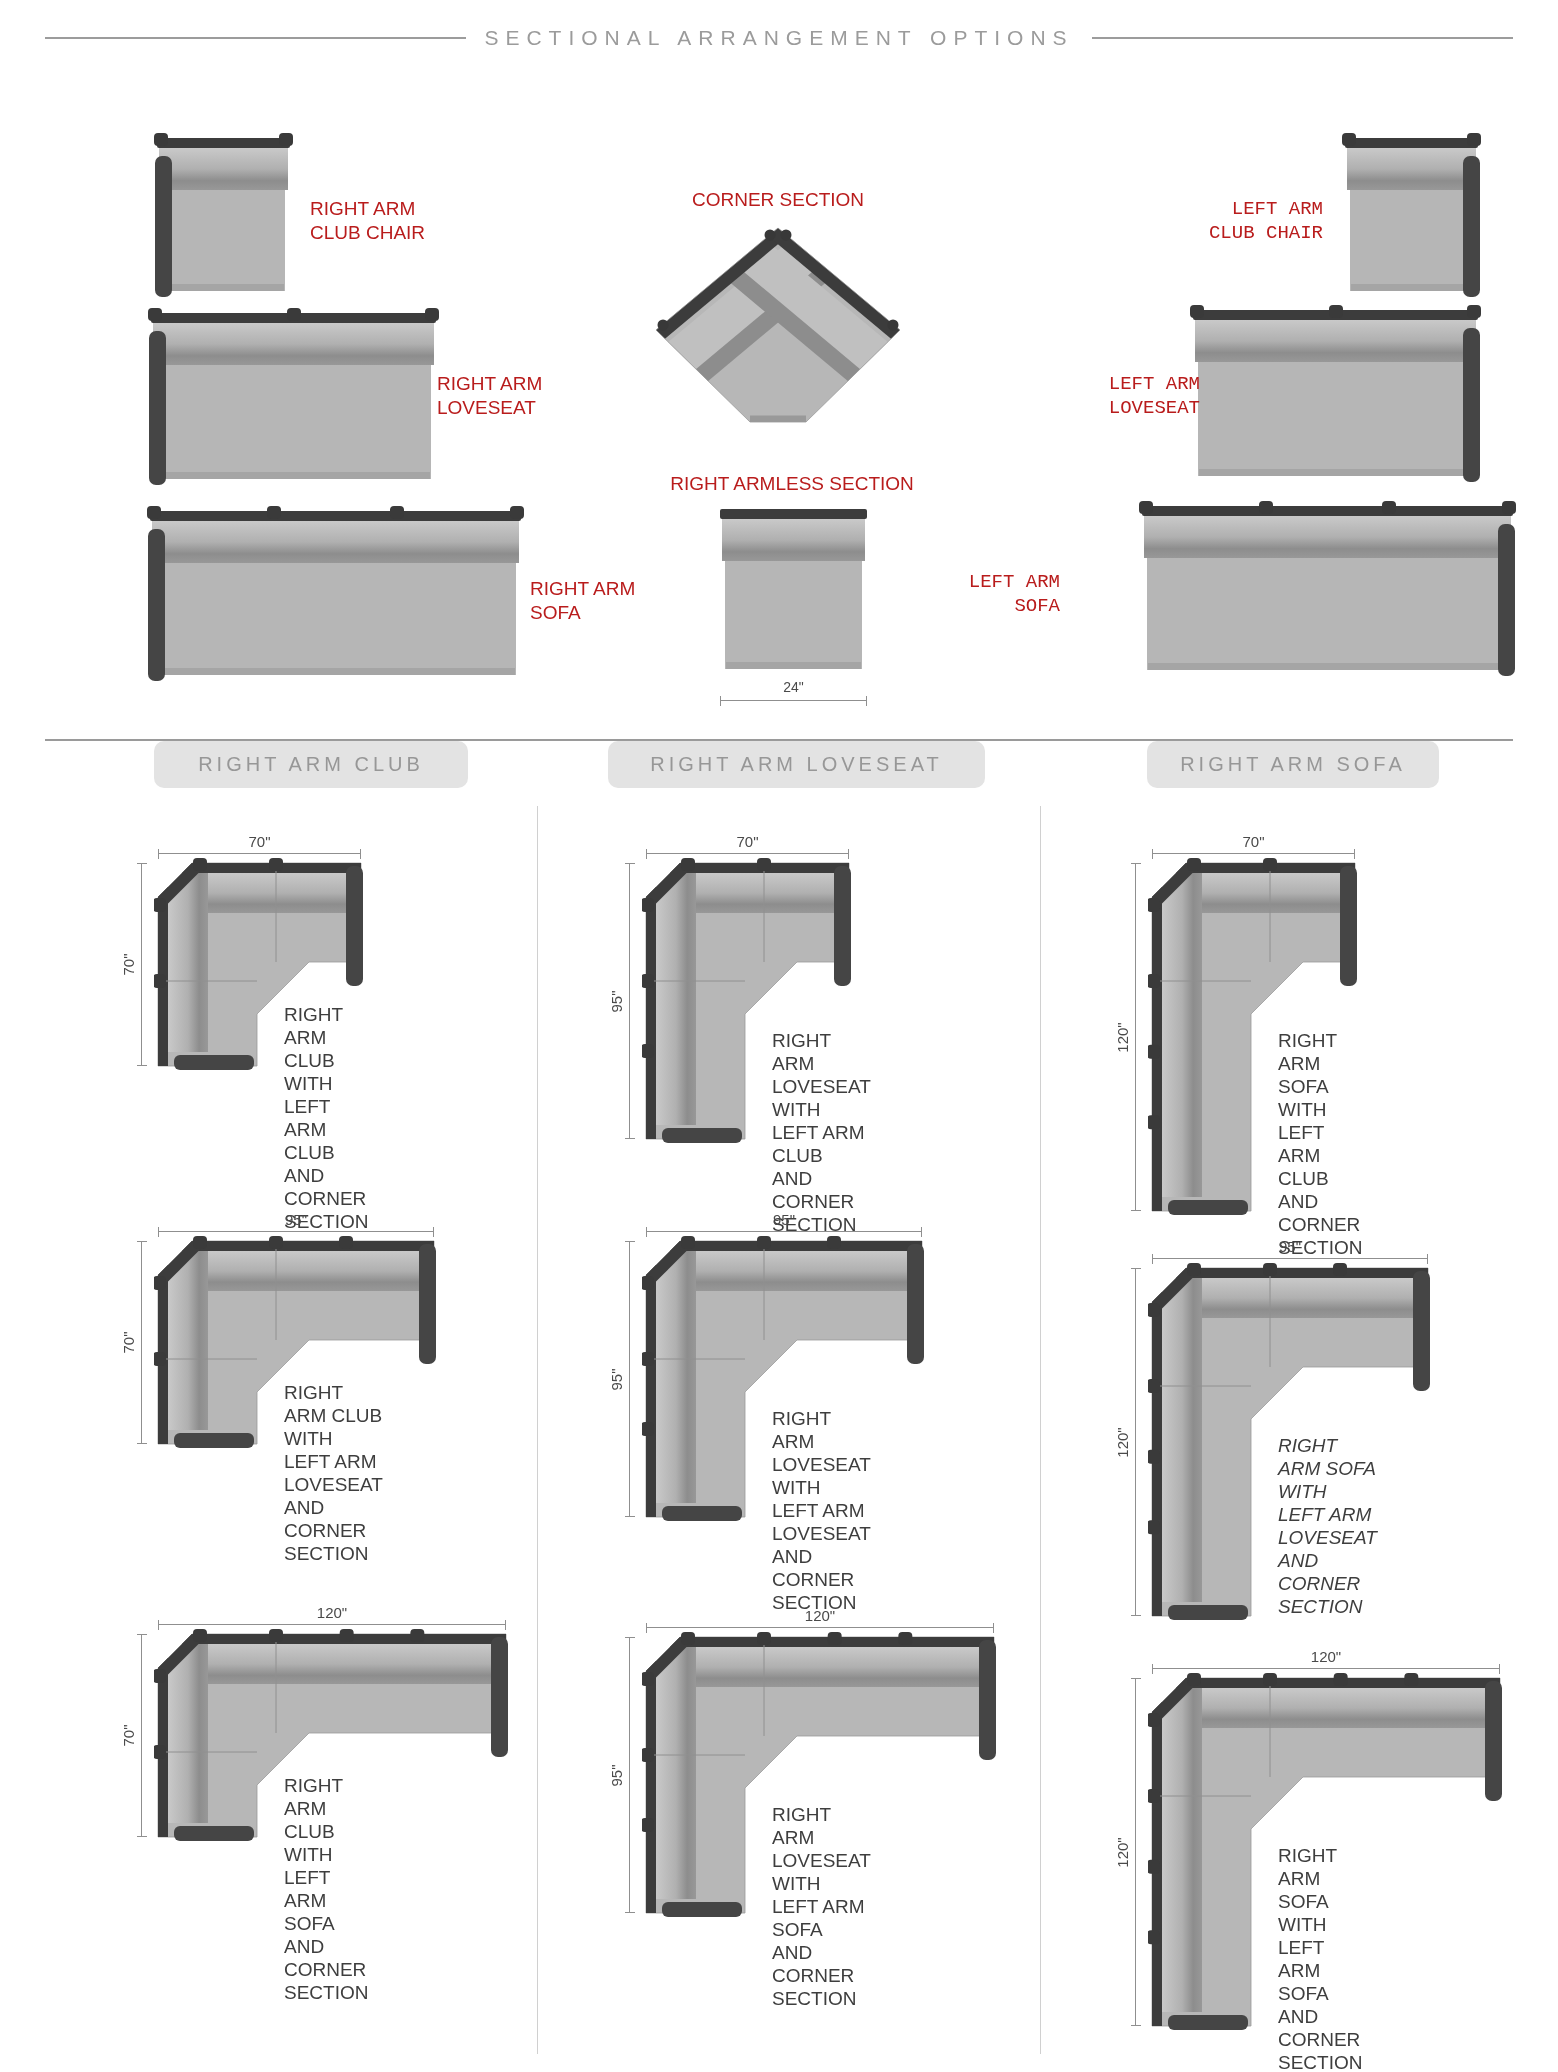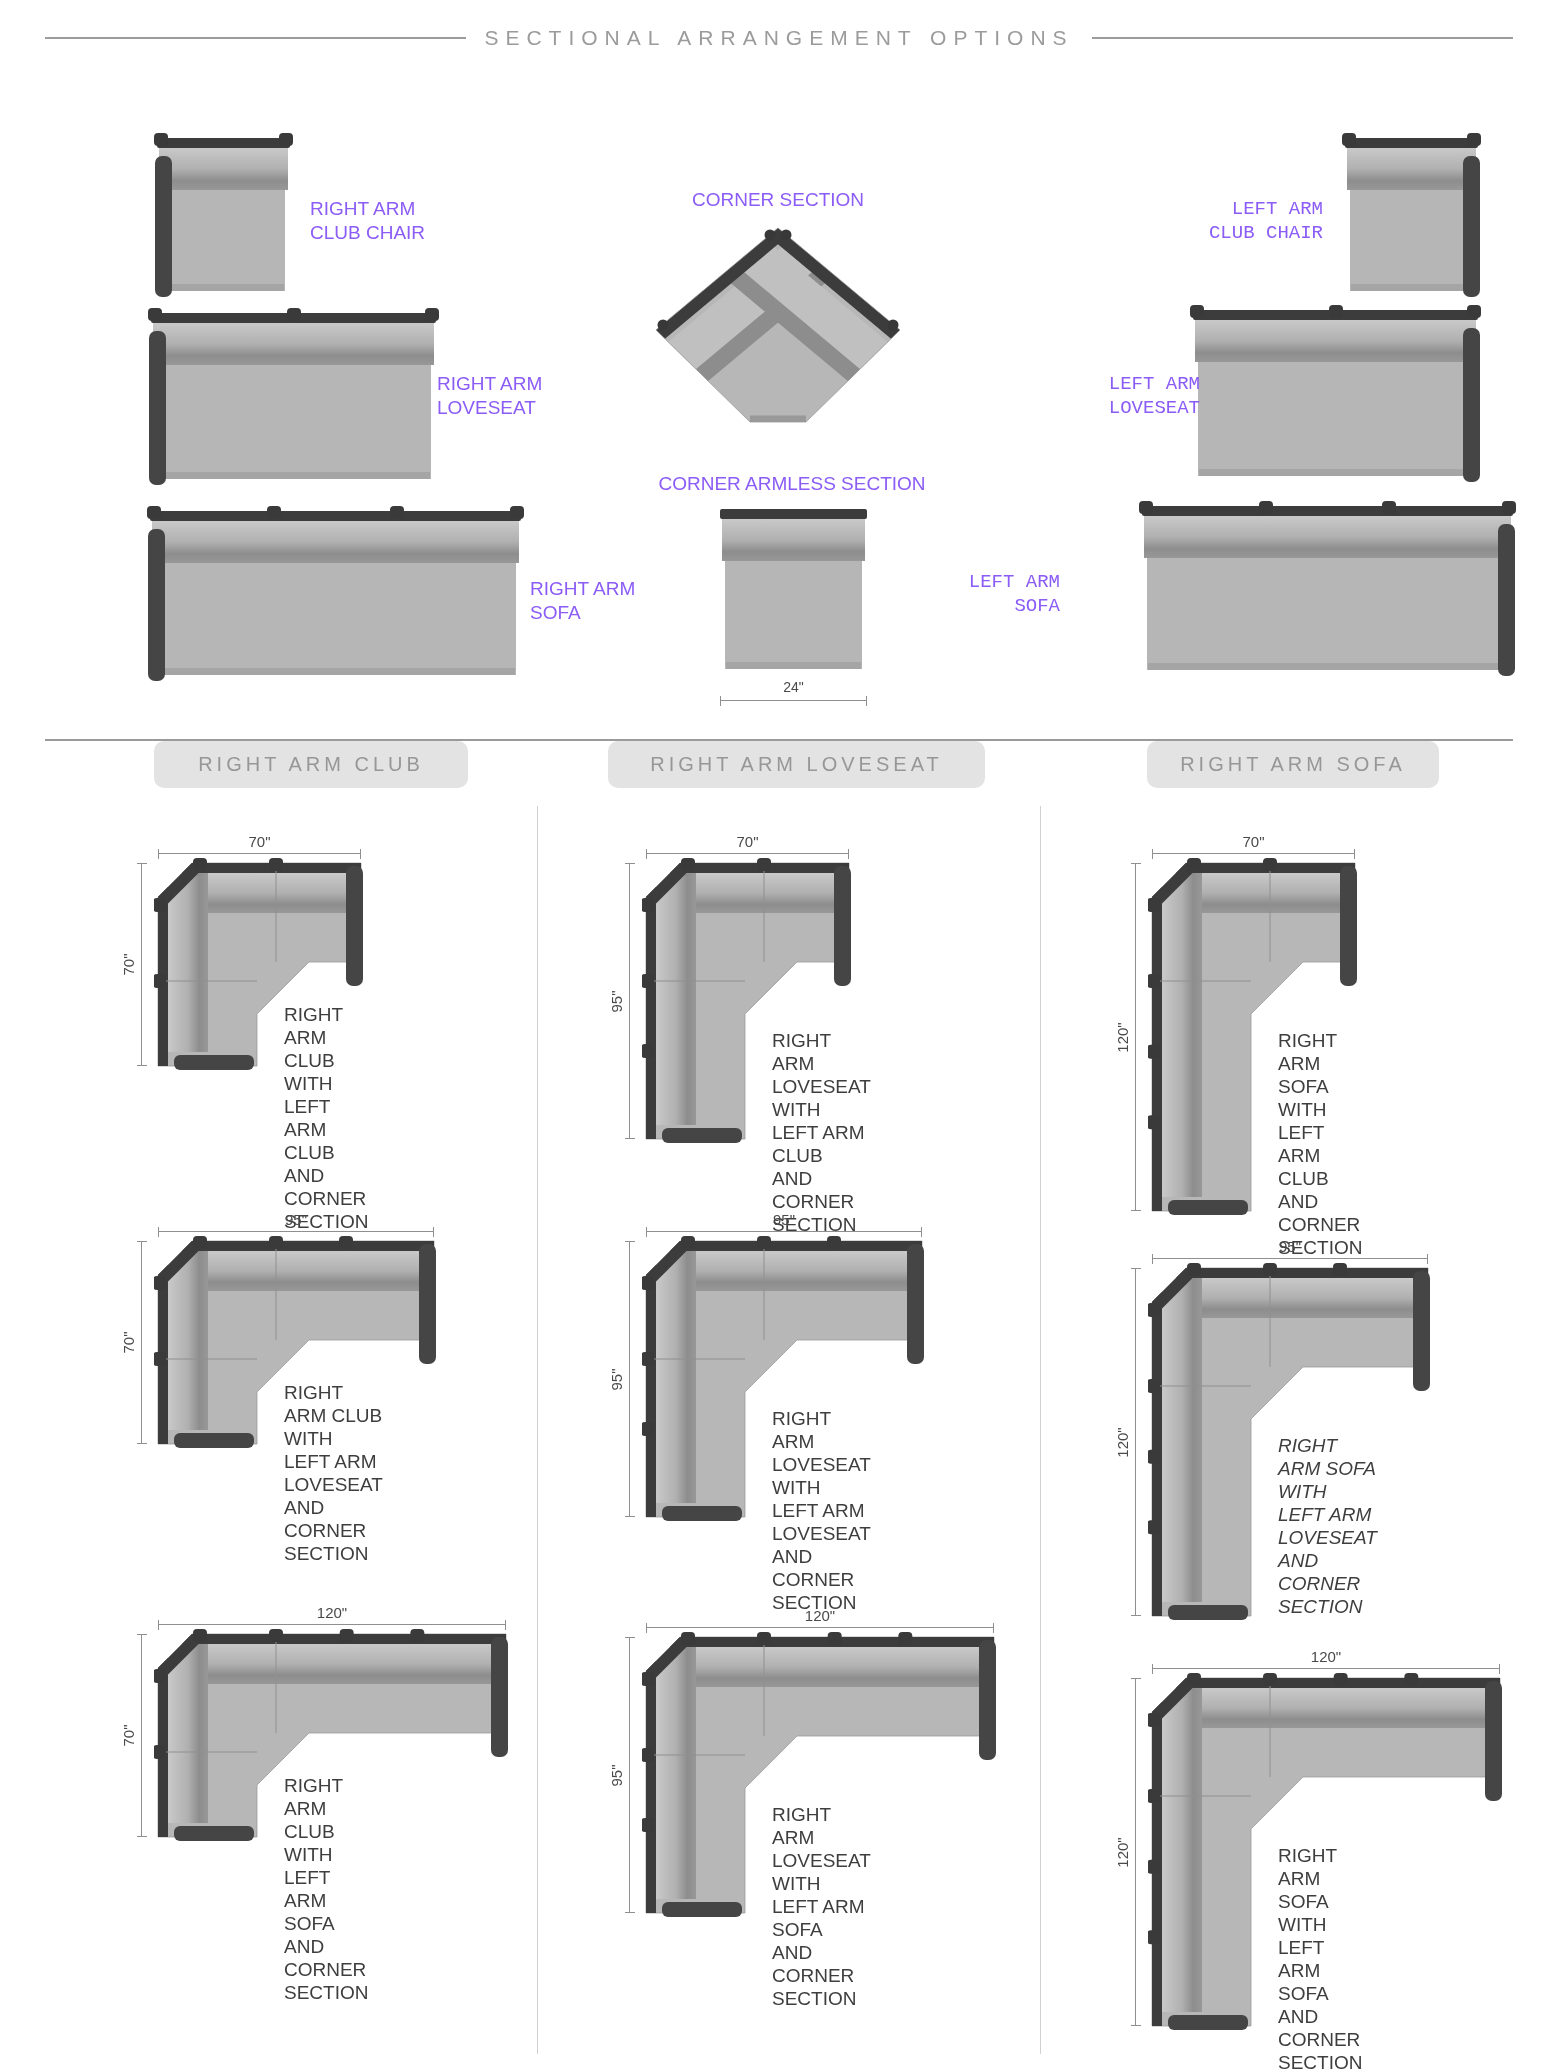--- a/index.html
+++ b/index.html
@@ -4,21 +4,21 @@
 <style>
   html,body{margin:0;padding:0;background:#ffffff;}
   body{font-family:"Liberation Sans",sans-serif;}
   .page{position:relative;width:1558px;height:2072px;background:#fff;overflow:hidden;}
 
   .header{position:absolute;left:45px;right:45px;top:26px;display:flex;align-items:center;gap:18px;}
   .rule{flex:1;height:2px;background:#9c9c9c;}
   .title{margin:0;font-size:21px;font-weight:400;letter-spacing:7px;color:#9b9b9b;white-space:nowrap;text-align:center;}
 
   .piece{position:absolute;line-height:0;}
-  .olabel{position:absolute;font-size:19px;line-height:24px;color:#8b5cf6;white-space:pre-line;}
+  .olabel{position:absolute;font-size:19px;line-height:24px;color:#b91c1c;white-space:pre-line;}
   .olabel.r{text-align:right;font-family:Liberation Mono, monospace;}
   .olabel.c{text-align:center;}
   .dimtext{font-size:15px;color:#4a4a4a;}
   .smalldim{position:absolute;font-size:14px;color:#4a4a4a;text-align:center;}
 
   .divider{position:absolute;left:45px;width:1468px;top:739px;height:2px;background:#9a9a9a;}
   .pill{position:absolute;top:741px;height:47px;background:#e3e3e3;border-radius:10px;
         display:flex;align-items:center;justify-content:center;
         font-size:20px;letter-spacing:4px;color:#979797;white-space:nowrap;}
   .vsep{position:absolute;width:1px;background:#d0d0d0;}
@@ -146,21 +146,21 @@
       <line x1="121.2" y1="7.6" x2="243.2" y2="109.6" stroke="#3c3c3c" stroke-width="13" stroke-linecap="square"></line>
       <line x1="97" y1="194" x2="153" y2="194" stroke="#999999" stroke-width="7"></line>
     </g>
     <polygon points="125,3 247,105 153,197 97,197 3,105" fill="none" stroke="#9a9a9a" stroke-width="0.8"></polygon>
     <circle cx="117" cy="10" r="5.5" fill="#383838"></circle>
         <circle cx="133" cy="10" r="5.5" fill="#383838"></circle>
     <circle cx="10" cy="100" r="5.5" fill="#383838"></circle>
         <circle cx="240" cy="100" r="5.5" fill="#383838"></circle>
   </svg></div>
 
-  <div class="olabel c" style="left:642px;top:472px;width:300px">CORNER ARMLESS SECTION</div>
+  <div class="olabel c" style="left:642px;top:472px;width:300px">RIGHT ARMLESS SECTION</div>
   <div class="piece" style="left:716px;top:503px"><svg width="155" height="174" viewBox="-4 -6 155 174" xmlns="http://www.w3.org/2000/svg">
     <defs>
           <linearGradient id="u4v" x1="0" y1="0" x2="0" y2="1">
             <stop offset="0" stop-color="#c9c9c9"></stop>
             <stop offset="0.5" stop-color="#b0b0b0"></stop>
             <stop offset="0.78" stop-color="#8d8d8d"></stop>
             <stop offset="1" stop-color="#989898"></stop>
           </linearGradient>
           <linearGradient id="u4h" x1="0" y1="0" x2="1" y2="0">
             <stop offset="0" stop-color="#c9c9c9"></stop>

